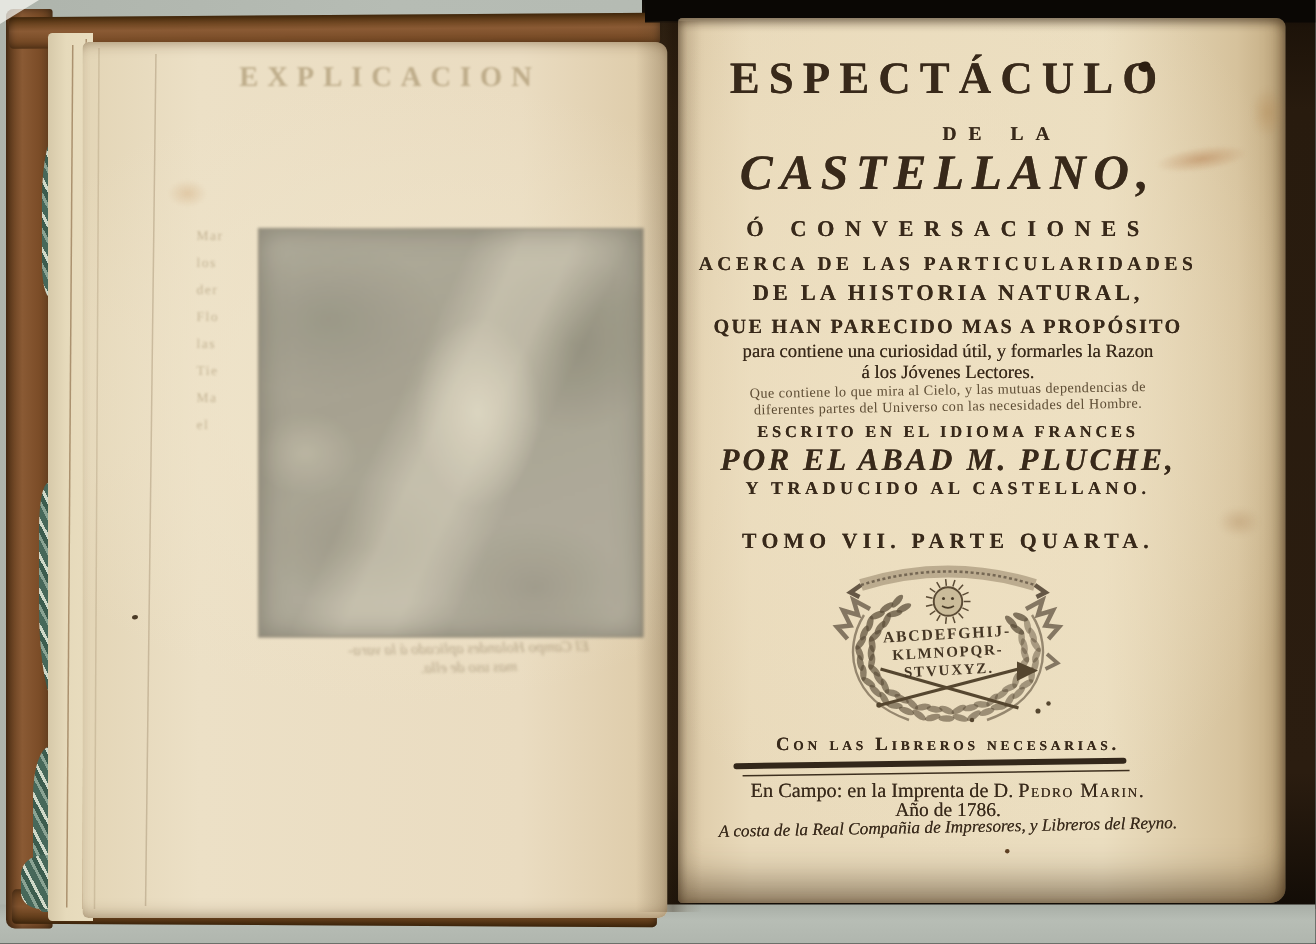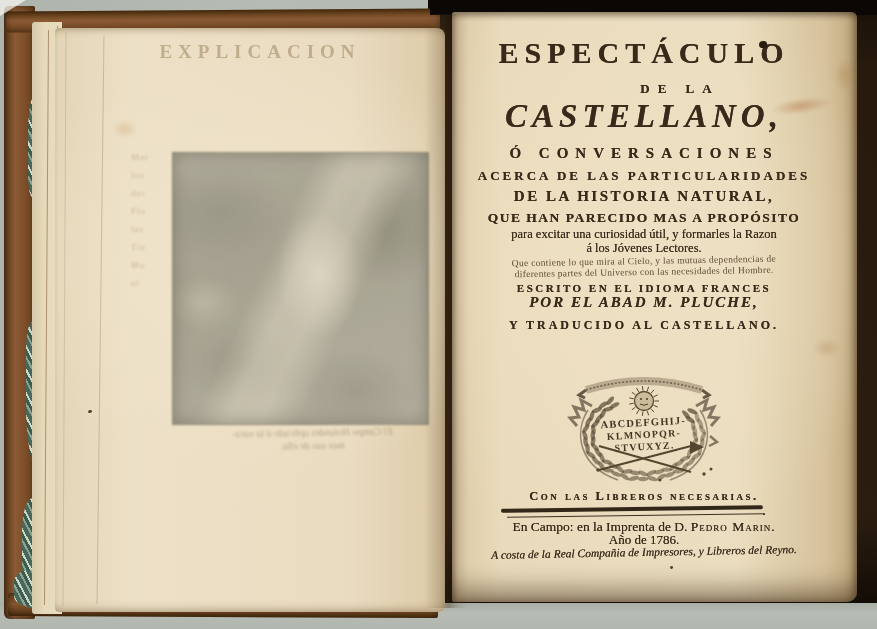--- a/index.html
+++ b/index.html
@@ -88,36 +88,36 @@
 
   
   .right-page{left:452px;top:12px;width:405px;height:590px;z-index:12;
     background:
       radial-gradient(340px 420px at 45% 42%, #eee0c2 0%, rgba(238,224,194,0) 75%),
       linear-gradient(90deg,#dcc9a6 0,#e9dabb 12%,#ebdec0 70%,#d6c29c 92%,#c0a87e 100%),
       #e6d7b6;
     border-radius:3px 6px 10px 3px;
     box-shadow:inset 0 3px 6px rgba(40,25,10,.45), inset -4px 0 9px rgba(70,45,20,.35),
                inset 0 -26px 26px -14px rgba(60,40,18,.55);}
-  .col{left:18px;top:0;width:348px;height:472px;}
+  .col{left:6px;top:0;width:348px;height:472px;}
   .line{position:absolute;left:0;width:100%;text-align:center;color:#38291a;
         text-shadow:0 0 .4px rgba(56,41,26,.8);}
   .t1{top:24px;font-size:30px;font-weight:bold;letter-spacing:6px;}
   .t2{top:69px;font-size:13px;font-weight:bold;letter-spacing:8px;margin-left:36px;}
   .t3{top:86px;font-size:33px;font-style:italic;letter-spacing:5px;font-weight:bold;}
   .s1{top:133px;font-size:15px;font-weight:bold;letter-spacing:7px;}
   .s2{top:156px;font-size:13px;font-weight:bold;letter-spacing:3px;}
   .s3{top:176px;font-size:15px;font-weight:bold;letter-spacing:2.5px;}
   .s4{top:198px;font-size:13.5px;font-weight:bold;letter-spacing:1.5px;}
   .s5{top:215px;font-size:12.5px;}
   .s6{top:229px;font-size:12.5px;}
   .note{top:244px;font-size:9.5px;line-height:11px;color:#5d4c34;letter-spacing:.3px;
         transform:rotate(-1deg);white-space:pre-line;text-shadow:none;}
   .wr{top:270px;font-size:11px;font-weight:bold;letter-spacing:2.5px;}
-  .au{top:282px;font-size:15px;font-style:italic;font-weight:bold;letter-spacing:2px;}
+  .au{top:282px;font-size:21px;font-style:italic;font-weight:bold;letter-spacing:2px;}
   .tr{top:306px;font-size:12px;font-weight:bold;letter-spacing:3px;}
   .ed{top:321px;font-size:16px;font-weight:bold;letter-spacing:2px;}
   .vo{top:341px;font-size:14.5px;font-weight:bold;letter-spacing:3.5px;}
   .lic{top:477px;font-size:12.5px;font-variant:small-caps;font-weight:bold;letter-spacing:2.5px;}
   .imp1{top:507px;font-size:13.5px;}
   .imp1 .sc{font-variant:small-caps;letter-spacing:1px;}
   .imp2{top:520px;font-size:13px;}
   .imp3{top:534px;font-size:11.5px;font-style:italic;transform:rotate(-1.1deg);}
   .rule-wrap{position:absolute;top:495px;left:31px;width:262px;transform:rotate(-.8deg);}
   .rule-thick{height:3.5px;background:#33271a;border-radius:2px;}
@@ -179,27 +179,28 @@
 
   <div class="abs right-page">
     <div class="abs col">
       <div class="line t1">ESPECTÁCULO</div>
       <div class="line t2">DE LA</div>
       <div class="line t3">CASTELLANO,</div>
       <div class="line s1">Ó CONVERSACIONES</div>
       <div class="line s2">ACERCA DE LAS PARTICULARIDADES</div>
       <div class="line s3">DE LA HISTORIA NATURAL,</div>
       <div class="line s4">QUE HAN PARECIDO MAS A PROPÓSITO</div>
-      <div class="line s5">para excitar una curiosidad útil, y formarles la Razon</div>
+      <div class="line s5">para contiene una curiosidad útil, y formarles la Razon</div>
       <div class="line s6">á los Jóvenes Lectores.</div>
       <div class="line note">Que contiene lo que mira al Cielo, y las mutuas dependencias de
 diferentes partes del Universo con las necesidades del Hombre.</div>
       <div class="line wr">ESCRITO EN EL IDIOMA FRANCES</div>
       <div class="line au">POR EL ABAD M. PLUCHE,</div>
       <div class="line tr">Y TRADUCIDO AL CASTELLANO.</div>
+      <div class="line vo">TOMO VII. PARTE QUARTA.</div>
 
       <div class="emblem-box">
         <svg id="emblem-svg" width="200" height="115" viewBox="0 0 200 115">
           <g opacity="0.85">
             <path d="M42,16 Q100,-2 158,16" fill="none" stroke="#857358" stroke-width="8" opacity="0.55"></path>
             <path d="M42,16 Q100,-2 158,16" fill="none" stroke="#46382a" stroke-width="1.7" stroke-dasharray="2 1.7" opacity="0.75"></path>
             <path d="M42,16 l-7,5 l6,3" fill="none" stroke="#4e4030" stroke-width="3"></path>
             <path d="M158,16 l7,5 l-6,3" fill="none" stroke="#4e4030" stroke-width="3"></path>
           </g>
           <g id="sun-group">

